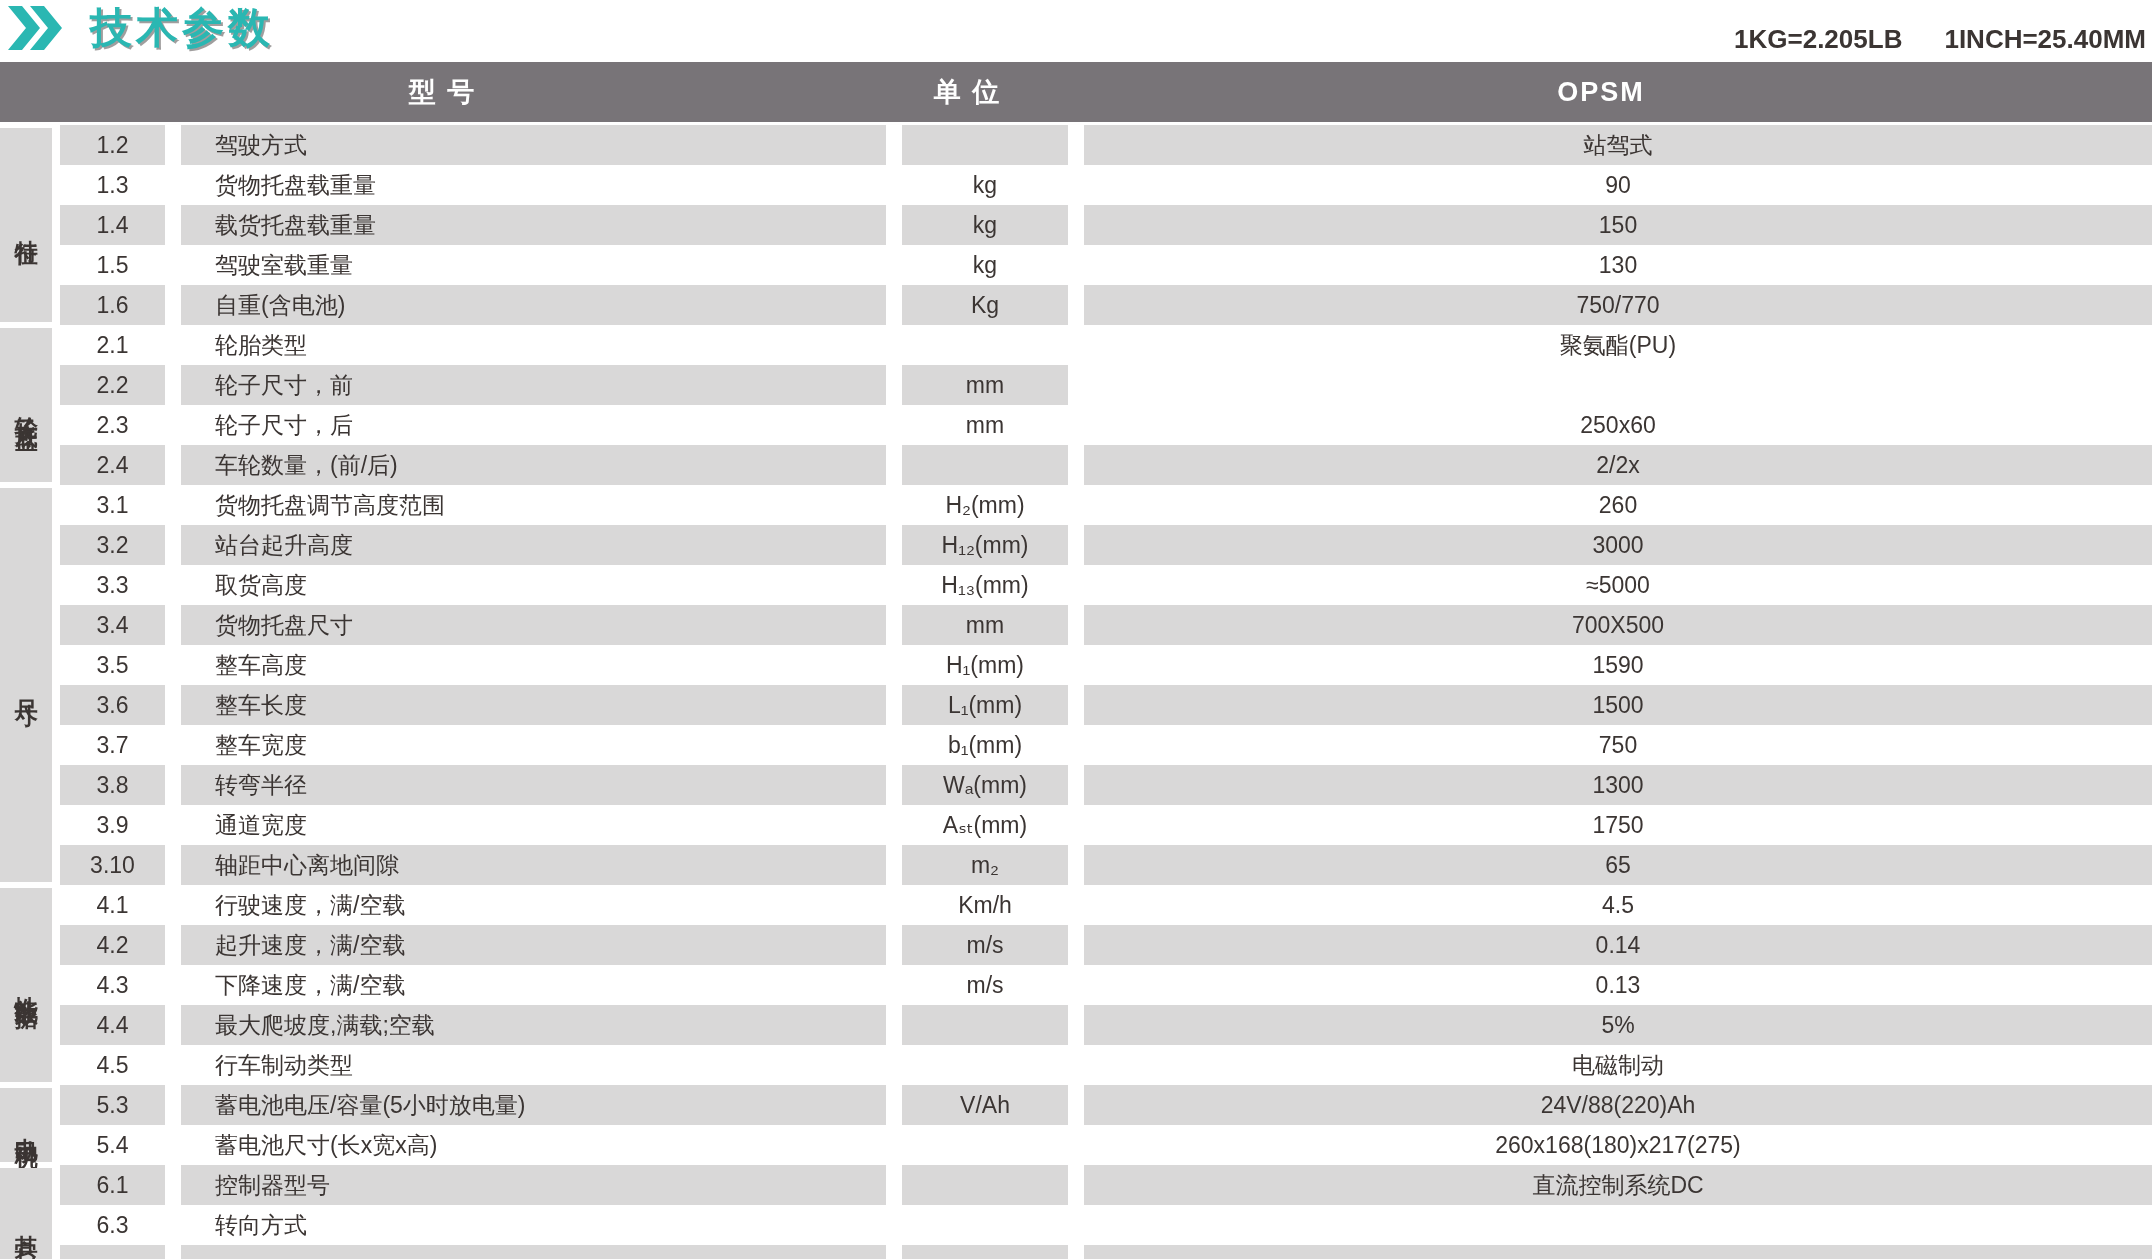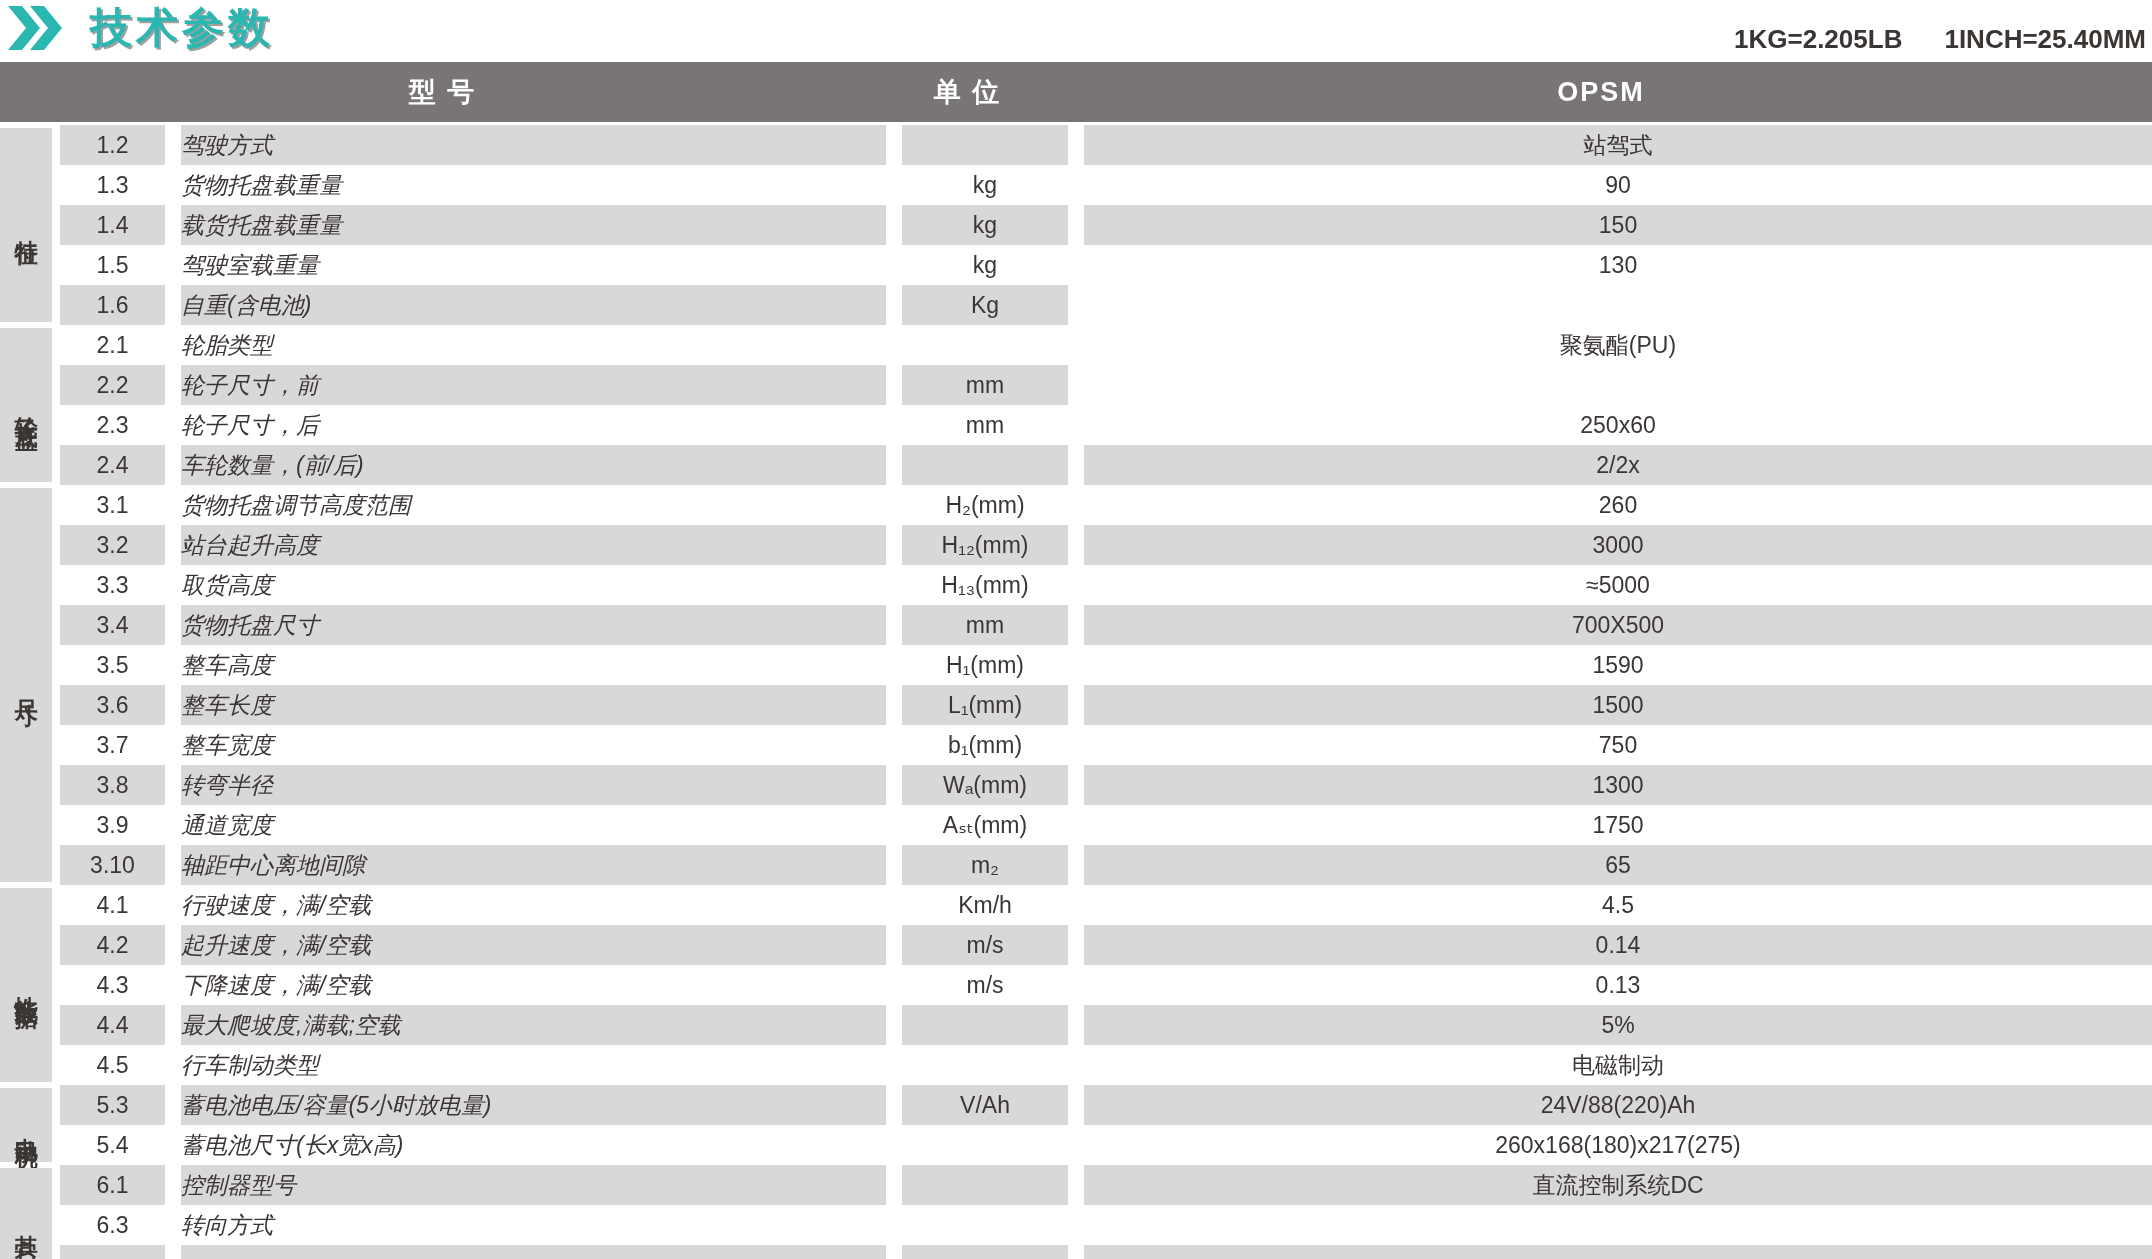--- a/index.html
+++ b/index.html
@@ -51,21 +51,21 @@
   .rows-col{flex:1;display:flex;flex-direction:column;}
   .spec-row{
     display:grid;grid-template-columns:105px 705px 166px 1fr;column-gap:16px;
     height:40px;flex:0 0 40px;
   }
   .spec-row .cell{
     display:flex;align-items:center;justify-content:center;
     font-size:23px;color:var(--ink);background:transparent;white-space:nowrap;
   }
   .spec-row.alt .cell{background:var(--row-alt);}
-  .cell.label{justify-content:flex-start;font-style:italic;}
+  .cell.label{justify-content:flex-start;padding-left:34px;}
 </style>
 </head>
 <body>
 
 <div class="page">
 
   <div class="topbar">
     <div class="title-wrap">
       <svg class="chevrons" width="74" height="48" viewBox="0 0 74 48" aria-hidden="true">
         <polygon points="2,2 16,2 34,24 16,46 2,46 20,24" fill="#2ab7b2"></polygon>
@@ -128,20 +128,21 @@
           <div class="spec-row">
             <div class="cell num">1.5</div>
             <div class="cell label">驾驶室载重量</div>
             <div class="cell unit">kg</div>
             <div class="cell value">130</div>
           </div>
           <div class="spec-row alt">
             <div class="cell num">1.6</div>
             <div class="cell label">自重(含电池)</div>
             <div class="cell unit">Kg</div>
+            <div class="cell value">750/770</div>
           </div>
           <div class="spec-row">
             <div class="cell num">2.1</div>
             <div class="cell label">轮胎类型</div>
             <div class="cell unit"></div>
             <div class="cell value">聚氨酯(PU)</div>
           </div>
           <div class="spec-row alt">
             <div class="cell num">2.2</div>
             <div class="cell label">轮子尺寸，前</div>

